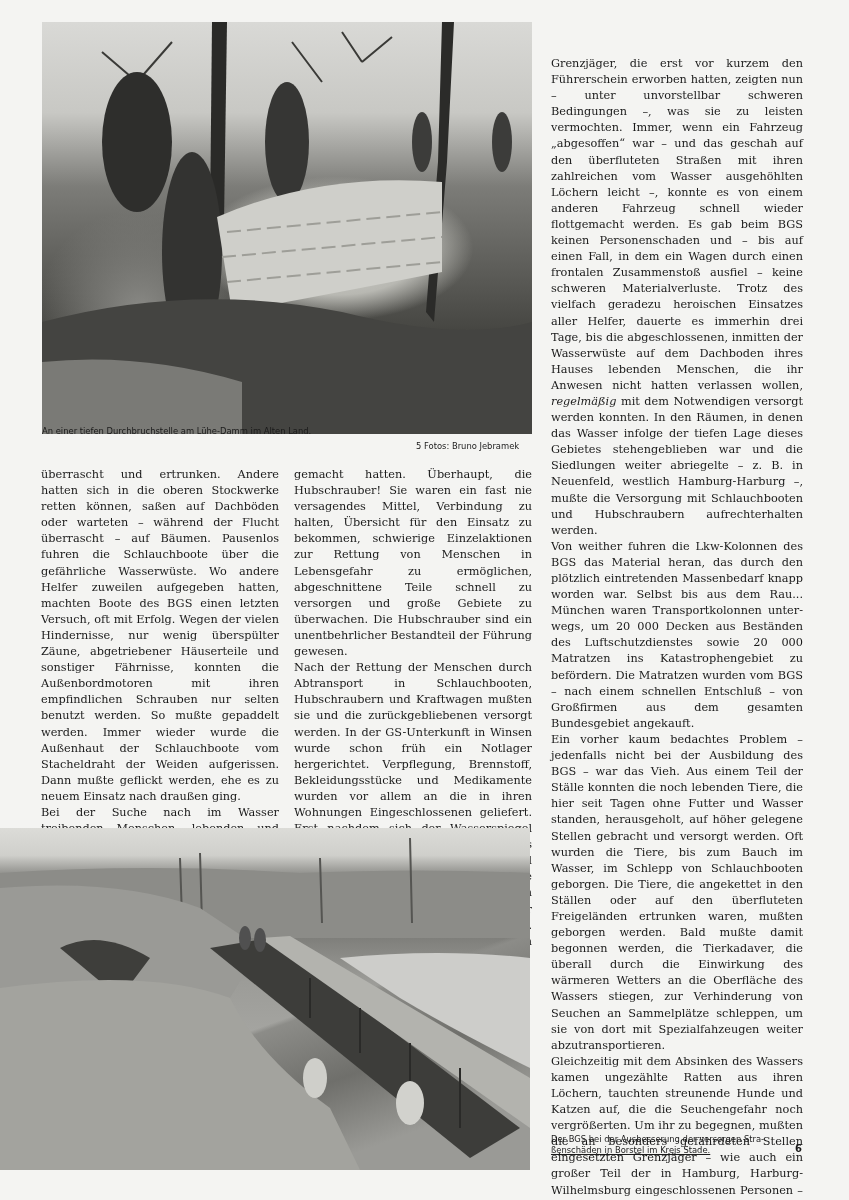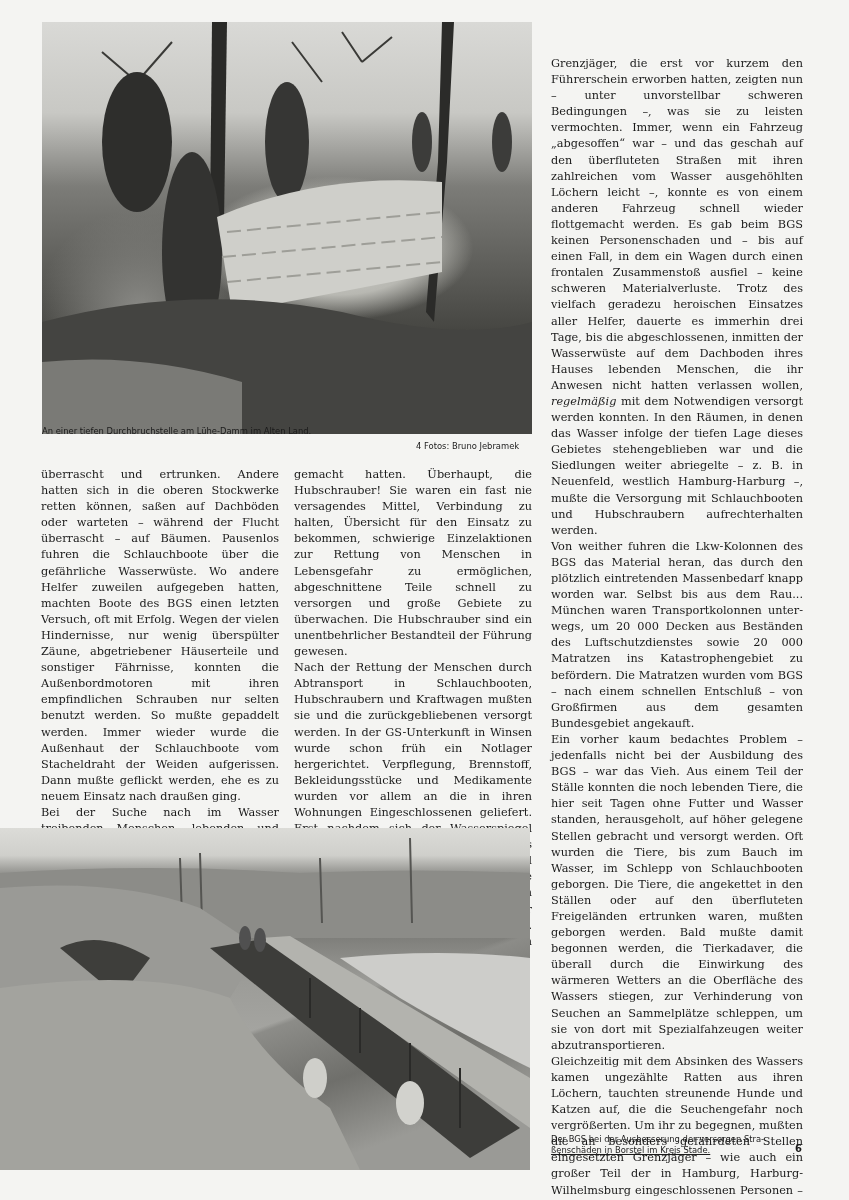--- a/index.html
+++ b/index.html
@@ -65,21 +65,21 @@
     <ellipse cx="460" cy="120" rx="10" ry="30" fill="#3c3c3a"></ellipse>
 
     <path d="M175 195 Q280 150 400 160 L400 250 Q300 270 190 290 Z" fill="#cfcfca"></path>
     <path d="M185 210 L400 190 M180 235 L400 215 M185 260 L400 240" stroke="#9e9e98" stroke-width="2" stroke-dasharray="14 6"></path>
 
     <path d="M0 300 Q150 260 300 290 Q420 320 490 300 L490 412 L0 412 Z" fill="#444441"></path>
     <path d="M0 340 Q100 330 200 360 L200 412 L0 412 Z" fill="#7a7a76"></path>
   </svg>
 </div>
 <div class="caption" style="left:42px; top:426px;">An einer tiefen Durchbruchstelle am Lühe-Damm im Alten Land.</div>
-<div class="caption" style="left:416px; top:441px;">4 Fotos: Bruno Jebramek</div>
+<div class="caption" style="left:416px; top:441px;">5 Fotos: Bruno Jebramek</div>
 
 <div class="col" id="col-left">
   <p>überrascht und ertrunken. Andere hatten sich in die oberen Stockwerke retten können, saßen auf Dachböden oder warteten – während der Flucht überrascht – auf Bäumen. Pausenlos fuhren die Schlauchboote über die gefährliche Wasserwüste. Wo andere Helfer zuweilen auf­gegeben hatten, machten Boote des BGS einen letzten Versuch, oft mit Erfolg. Wegen der vielen Hindernisse, nur wenig überspülter Zäune, abgetriebener Häuserteile und son­stiger Fährnisse, konnten die Außenbord­motoren mit ihren empfindlichen Schrauben nur selten benutzt werden. So mußte ge­paddelt werden. Immer wieder wurde die Außenhaut der Schlauchboote vom Stachel­draht der Weiden aufgerissen. Dann mußte geflickt werden, ehe es zu neuem Einsatz nach draußen ging.</p>
   <p>Bei der Suche nach im Wasser treibenden Menschen, lebenden und toten, erhielten die Boote durch die Hubschrauber wertvolle Hilfe. Die Hubschrauber, die allerdings erst nach dem Abklingen des Sturmes aufsteigen konnten, leiteten die Boote dorthin, wo sie, auch tief unter der Wasseroberfläche, ein Ziel aus-</p>
 </div>
 
 <div class="col" id="col-mid">
   <p>gemacht hatten. Überhaupt, die Hubschrauber! Sie waren ein fast nie versagendes Mittel, Verbindung zu halten, Übersicht für den Ein­satz zu bekommen, schwierige Einzelaktionen zur Rettung von Menschen in Lebensgefahr zu ermöglichen, abgeschnittene Teile schnell zu versorgen und große Gebiete zu überwachen. Die Hubschrauber sind ein unentbehrlicher Bestandteil der Führung gewesen.</p>
   <p>Nach der Rettung der Menschen durch Ab­transport in Schlauchbooten, Hubschraubern und Kraftwagen mußten sie und die zurück­gebliebenen versorgt werden. In der GS-Unterkunft in Winsen wurde schon früh ein Notlager hergerichtet. Verpflegung, Brenn­stoff, Bekleidungsstücke und Medikamente wurden vor allem an die in ihren Wohnungen Eingeschlossenen geliefert. Erst nachdem sich der Wasserspiegel wieder etwas gesenkt hatte, war es möglich, auf hochgelegenen Straßen und Dämmen mit hochachsigen Lkw in die überfluteten Ortschaften vorzudringen und weitere Hilfe zu leisten. Die Fahrer scheuten keine Mühe und riskierten viel. Jeder Mann und jedes Fahrzeug wurden gebraucht. Auch</p>
 </div>

